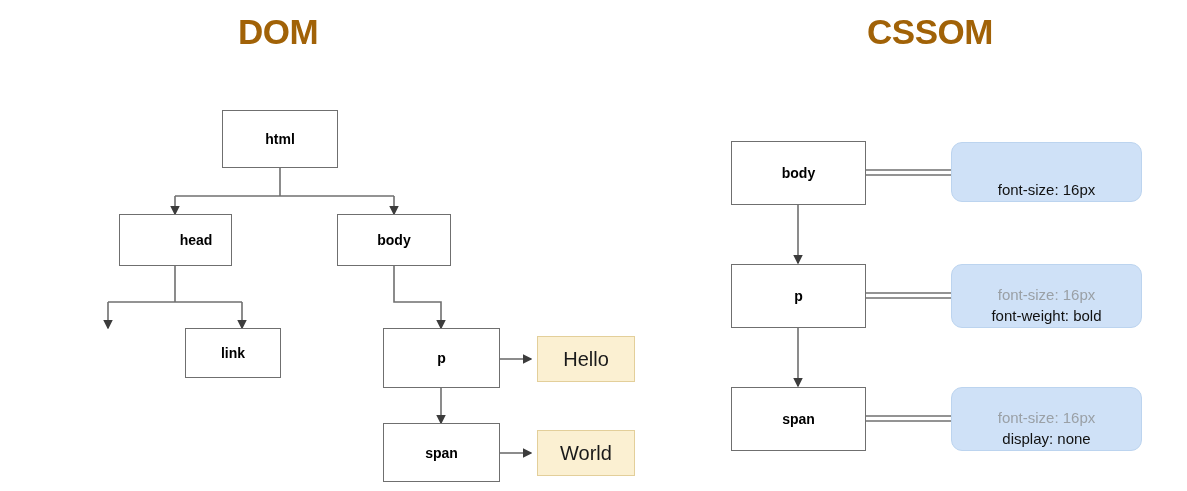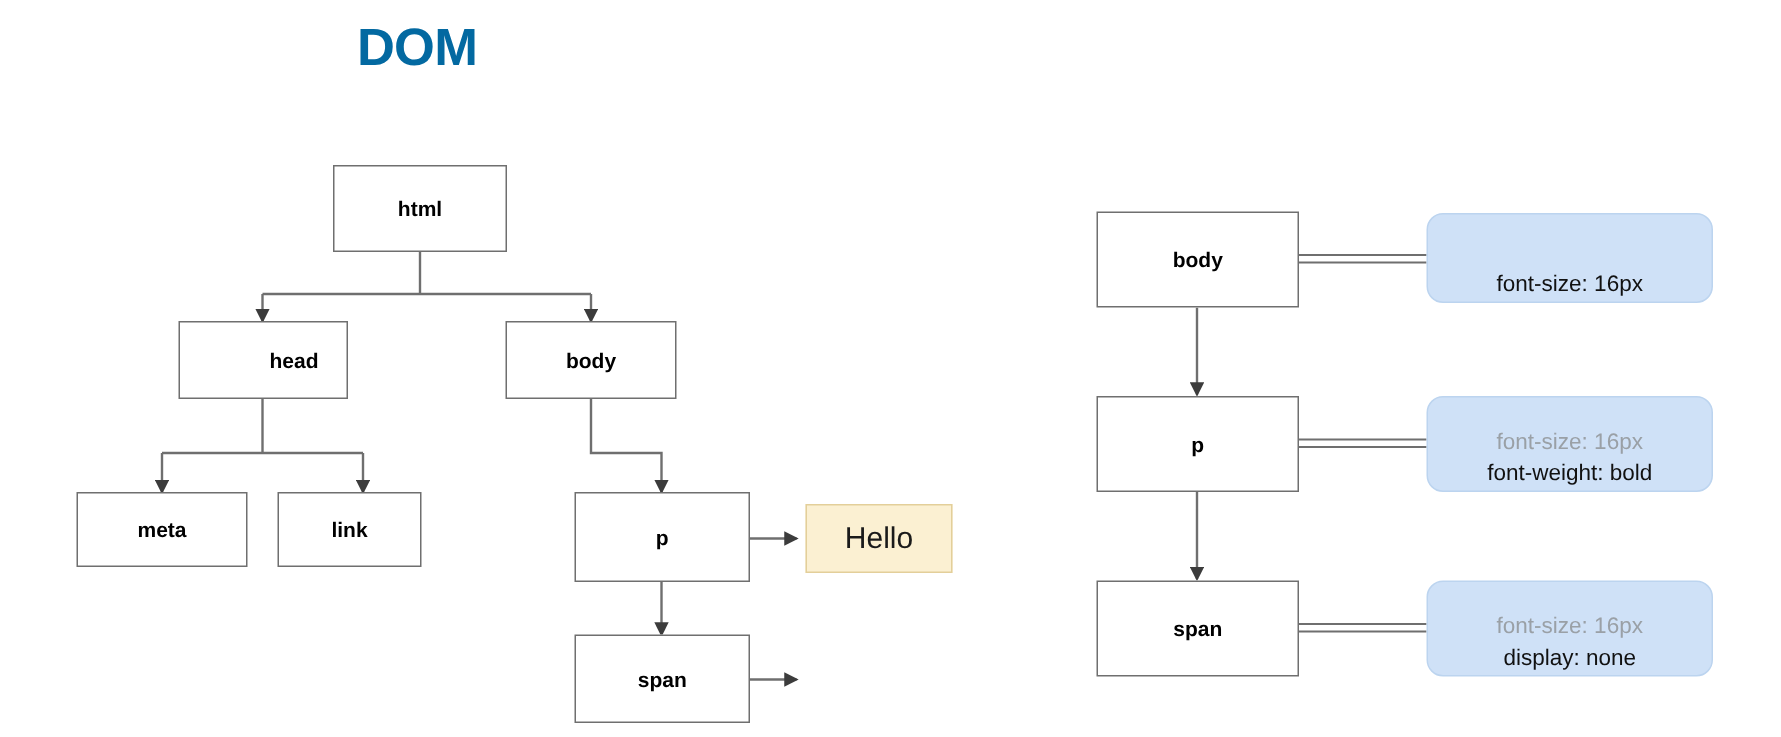--- a/index.html
+++ b/index.html
@@ -13,21 +13,21 @@
     width: 1187px;
     height: 491px;
     background: #ffffff;
     font-family: "Liberation Sans", sans-serif;
     overflow: hidden;
   }
   .title {
     position: absolute;
     font-size: 35px;
     font-weight: bold;
-    color: #0369a1;
+    color: #a16207;
     letter-spacing: -0.5px;
     white-space: nowrap;
     text-align: center;
   }
   #title-dom  { left: 178px; top: 12px; width: 200px; }
   #title-cssom{ left: 830px; top: 12px; width: 200px; }
 
   
   #edges {
     position: absolute;
@@ -80,20 +80,21 @@
   .bubble .inherited { color: #9aa0a6; }
   .bubble .own { color: #111111; }
 </style>
 </head>
 <body>
 
 <div id="canvas">
 
   <div class="title" id="title-dom">DOM</div>
 
+  <div class="title" id="title-cssom">CSSOM</div>
 
   <svg id="edges" viewBox="0 0 1187 491" xmlns="http://www.w3.org/2000/svg">
     <defs>
       <marker id="arrow" viewBox="0 0 10 10" refX="8.5" refY="5" markerWidth="6" markerHeight="6" orient="auto-start-reverse">
         <path d="M 0 0 L 10 5 L 0 10 z" fill="#3c3c3c"></path>
       </marker>
     </defs>
 
     <g stroke="#6f6f6f" stroke-width="1.6" fill="none">
 
@@ -128,30 +129,30 @@
       <path d="M 866 421 L 951 421"></path>
     </g>
   </svg>
 
   <div class="node" style="left:222px; top:110px; width:116px; height:58px;">html</div>
 
   <div class="node" style="left:119px; top:214px; width:113px; height:52px;padding-left:41px;">head</div>
 
   <div class="node" style="left:337px; top:214px; width:114px; height:52px;">body</div>
 
-  <div class="node" style="left:51px; top:328px; width:114px; height:50px;">meta</div>
 
   <div class="node" style="left:185px; top:328px; width:96px; height:50px;">link</div>
 
   <div class="node" style="left:383px; top:328px; width:117px; height:60px;">p</div>
 
   <div class="node" style="left:383px; top:423px; width:117px; height:59px;">span</div>
 
   <div class="leafbox" style="left:537px; top:336px; width:98px; height:46px;">Hello</div>
 
+  <div class="leafbox" style="left:537px; top:430px; width:98px; height:46px;">World</div>
 
   <div class="node" style="left:731px; top:141px; width:135px; height:64px;">body</div>
 
   <div class="node" style="left:731px; top:264px; width:135px; height:64px;">p</div>
 
   <div class="node" style="left:731px; top:387px; width:135px; height:64px;">span</div>
 
   <div class="bubble" style="left:951px; top:142px; width:191px; height:60px;">
     <span class="own">font-size: 16px</span>
   </div>

